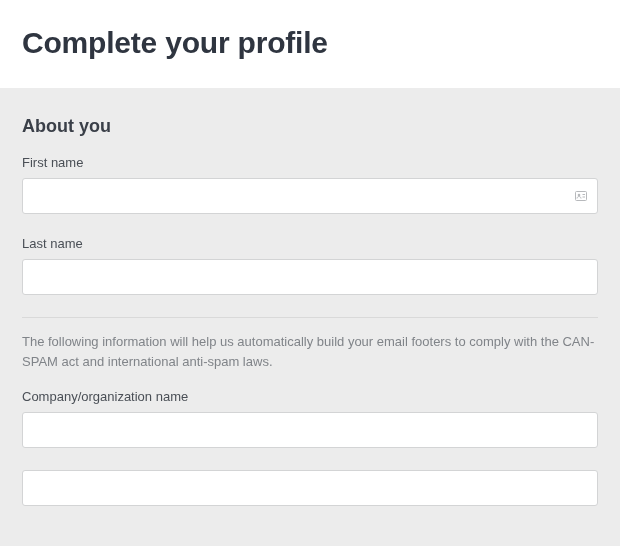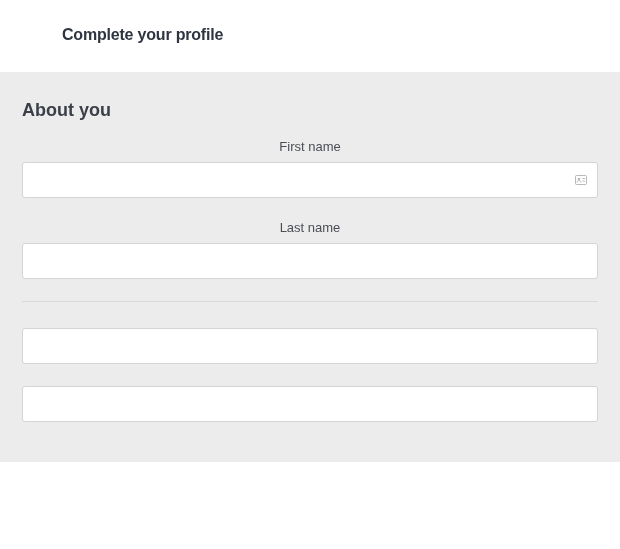--- a/index.html
+++ b/index.html
@@ -7,46 +7,44 @@
       font-family: -apple-system, BlinkMacSystemFont, "Segoe UI", Helvetica, Arial, sans-serif;
       width: 620px;
       background: #ffffff;
       color: #444a52;
     }
     .header-area {
       background: #ffffff;
       padding: 26px 22px 28px 22px;
     }
     .page-title {
-      font-size: 16px;
+      font-size: 30px;
       font-weight: 600;
       color: #2f3540;
       letter-spacing: -0.2px;
-      margin-left: 40px;
     }
     .form-area {
       background: #ececec;
       padding: 28px 22px 18px 22px;
     }
     .section-heading {
       font-size: 18px;
       font-weight: 700;
       color: #3a3f48;
       margin-bottom: 18px;
     }
     .field {
       margin-bottom: 22px;
     }
     .field-label {
       display: block;
       font-size: 13px;
       color: #4a4f56;
       font-weight: 500;
       margin-bottom: 8px;
-      text-align: center;
     }
     .text-input {
       width: 100%;
       height: 36px;
       border: 1px solid #d3d4d5;
       border-radius: 3px;
       background: #ffffff;
       padding: 0 10px;
       font-size: 14px;
       color: #333;
@@ -105,22 +103,24 @@
     </div>
   </div>
 
   <div class="field">
     <label class="field-label">Last name</label>
     <input type="text" class="text-input" value="" style="">
   </div>
 
   <hr class="divider">
 
+  <p class="section-description">The following information will help us automatically build your email footers to comply with the CAN-SPAM act and international anti-spam laws.</p>
 
   <div class="field">
+    <label class="field-label">Company/organization name</label>
     <input type="text" class="text-input" value="" style="">
   </div>
 
   <div class="field">
     <input type="text" class="text-input" value="" style="">
   </div>
 
 </div>
 
 </body></html>

